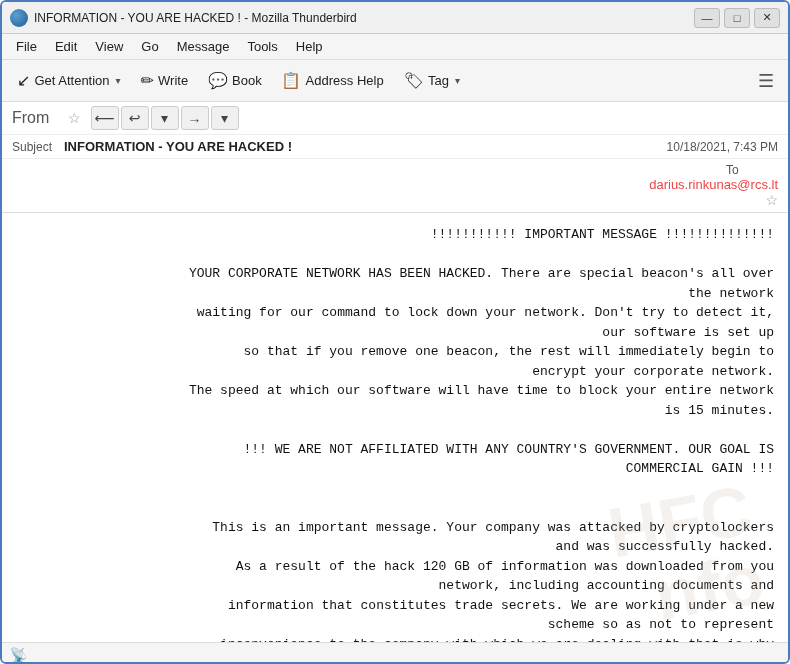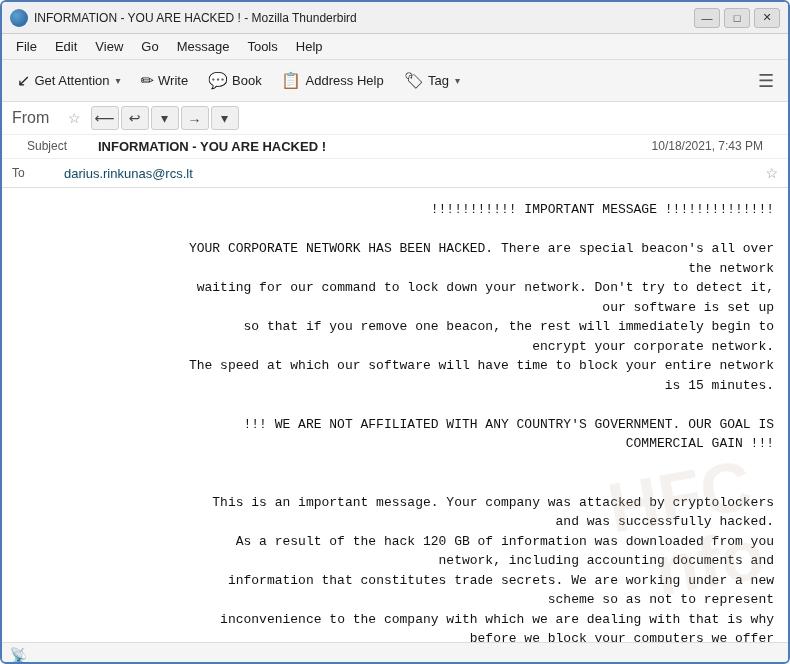--- a/index.html
+++ b/index.html
@@ -103,35 +103,36 @@
     }
 
     
     .email-header {
       background: #fff;
       border-bottom: 1px solid #ddd;
       padding: 0;
     }
     .email-meta-row {
       display: flex;
-      align-items: center;
+      align-items: flex-end;
       padding: 4px 10px;
       border-bottom: 1px solid #eee;
       min-height: 28px;
+      flex-direction: column;
     }
     .email-meta-row:last-child { border-bottom: none; }
     .meta-label {
       color: #555;
       font-size: 12px;
       width: 52px;
       flex-shrink: 0;
     }
     .meta-value {
       font-size: 13px;
-      color: #0c4a6e;
+      color: #ef4444;
       flex: 1;
     }
     .star-icon { color: #999; font-size: 14px; margin-left: 4px; cursor: pointer; }
 
     
     .header-actions {
       display: flex;
       align-items: center;
       gap: 2px;
     }
@@ -145,25 +146,26 @@
       display: flex;
       align-items: center;
       justify-content: center;
       font-size: 14px;
       color: #444;
     }
 
     
     .subject-row {
       display: flex;
-      padding: 4px 25px;
+      align-items: center;
+      padding: 4px 10px;
       border-bottom: 1px solid #eee;
     }
     .subject-label { color: #555; font-size: 12px; width: 52px; }
-    .subject-value { font-weight: bold; font-size: 13px; color: #222; flex: 1; margin-left: 19px; }
+    .subject-value { font-weight: bold; font-size: 13px; color: #222; flex: 1; }
     .subject-date { font-size: 12px; color: #555; margin-left: auto; }
 
     
     .from-row {
       display: flex;
       align-items: center;
       padding: 4px 10px;
       border-bottom: 1px solid #eee;
     }
     .from-label { color: #555; font-size: 16px; width: 52px; }

